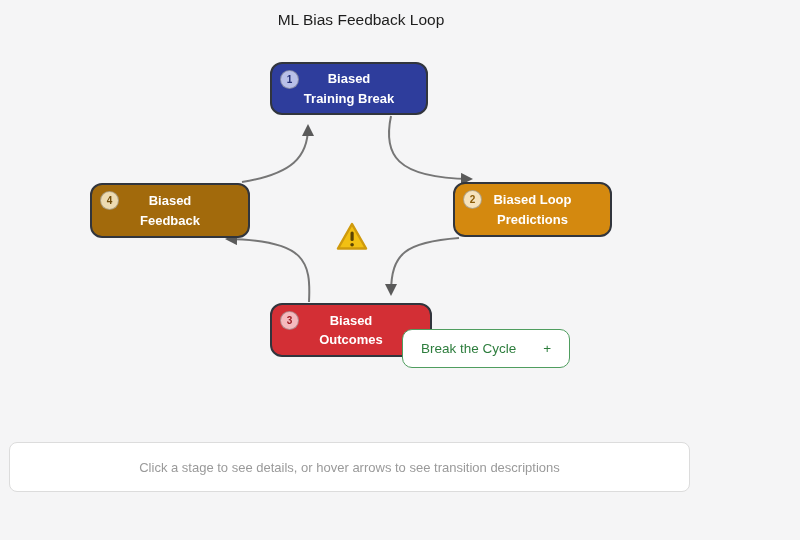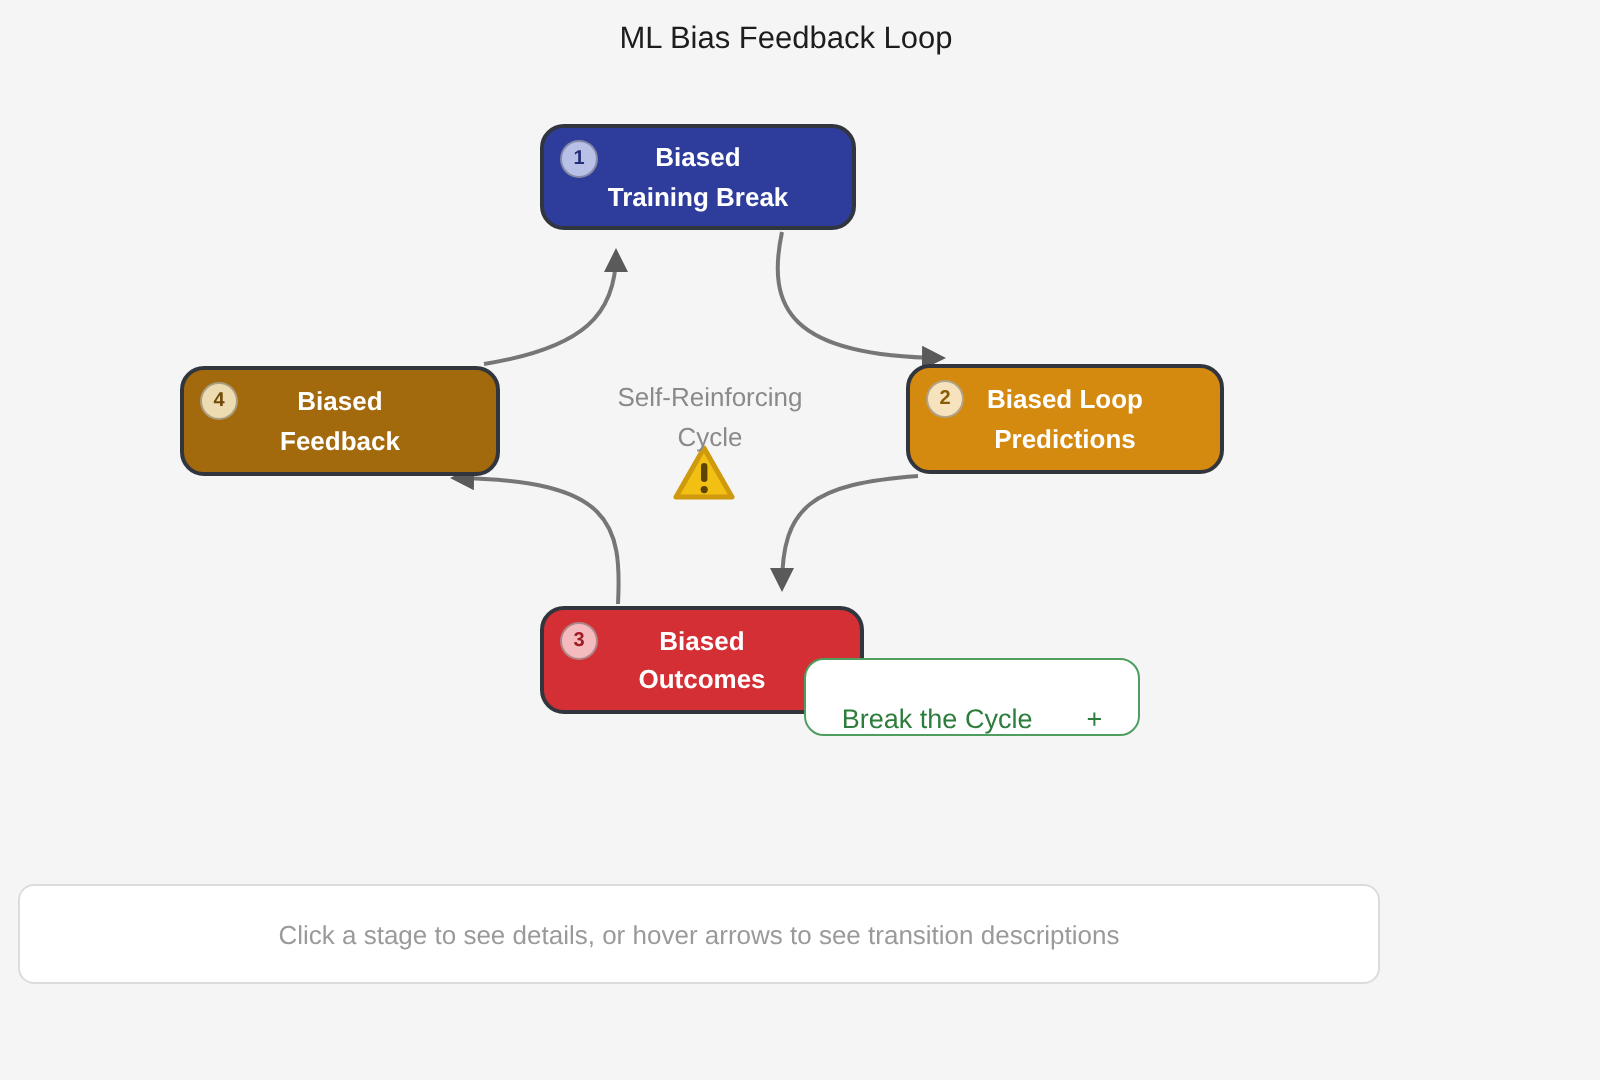--- a/index.html
+++ b/index.html
@@ -13,21 +13,20 @@
     position: relative;
     width: 800px; height: 540px;
     background: #f5f5f6;
   }
   .page-title {
     position: absolute;
     left: 0; top: 11px; width: 722px;
     text-align: center;
     font-size: 15.5px;
     color: #1d1d1d;
-    margin-left: 32px;
   }
   svg.overlay {
     position: absolute; left: 0; top: 0;
     width: 800px; height: 540px;
   }
   .arrow {
     fill: none;
     stroke: #767676;
     stroke-width: 2;
   }
@@ -79,21 +78,21 @@
   .break-button {
     position: absolute;
     left: 402px; top: 329px; width: 168px; height: 39px;
     background: #ffffff;
     border: 1.5px solid #4f9d5f;
     border-radius: 10px;
     box-sizing: border-box;
     color: #2d7d3d;
     font-size: 13.5px;
     display: flex;
-    align-items: flex-end;
+    align-items: center;
     justify-content: center;
     gap: 27px;
     cursor: pointer;
   }
   .footer-hint {
     position: absolute;
     left: 9px; top: 442px; width: 681px; height: 50px;
     background: #ffffff;
     border: 1px solid #dcdcdc;
     border-radius: 8px;
@@ -148,24 +147,20 @@
     <span>Biased</span>
     <span>Outcomes</span>
   </div>
 
   <div class="stage stage-outcomes">
     <span class="badge">4</span>
     <span>Biased</span>
     <span>Feedback</span>
   </div>
 
-  <div class="center-label">
-    <div>Self-Reinforcing</div>
-    <div>Cycle</div>
-  </div>
 
   <div class="break-button">
     <span>Break the Cycle</span>
     <span>+</span>
   </div>
 
   <div class="footer-hint">
     <span>Click a stage to see details, or hover arrows to see transition descriptions</span>
   </div>
 

